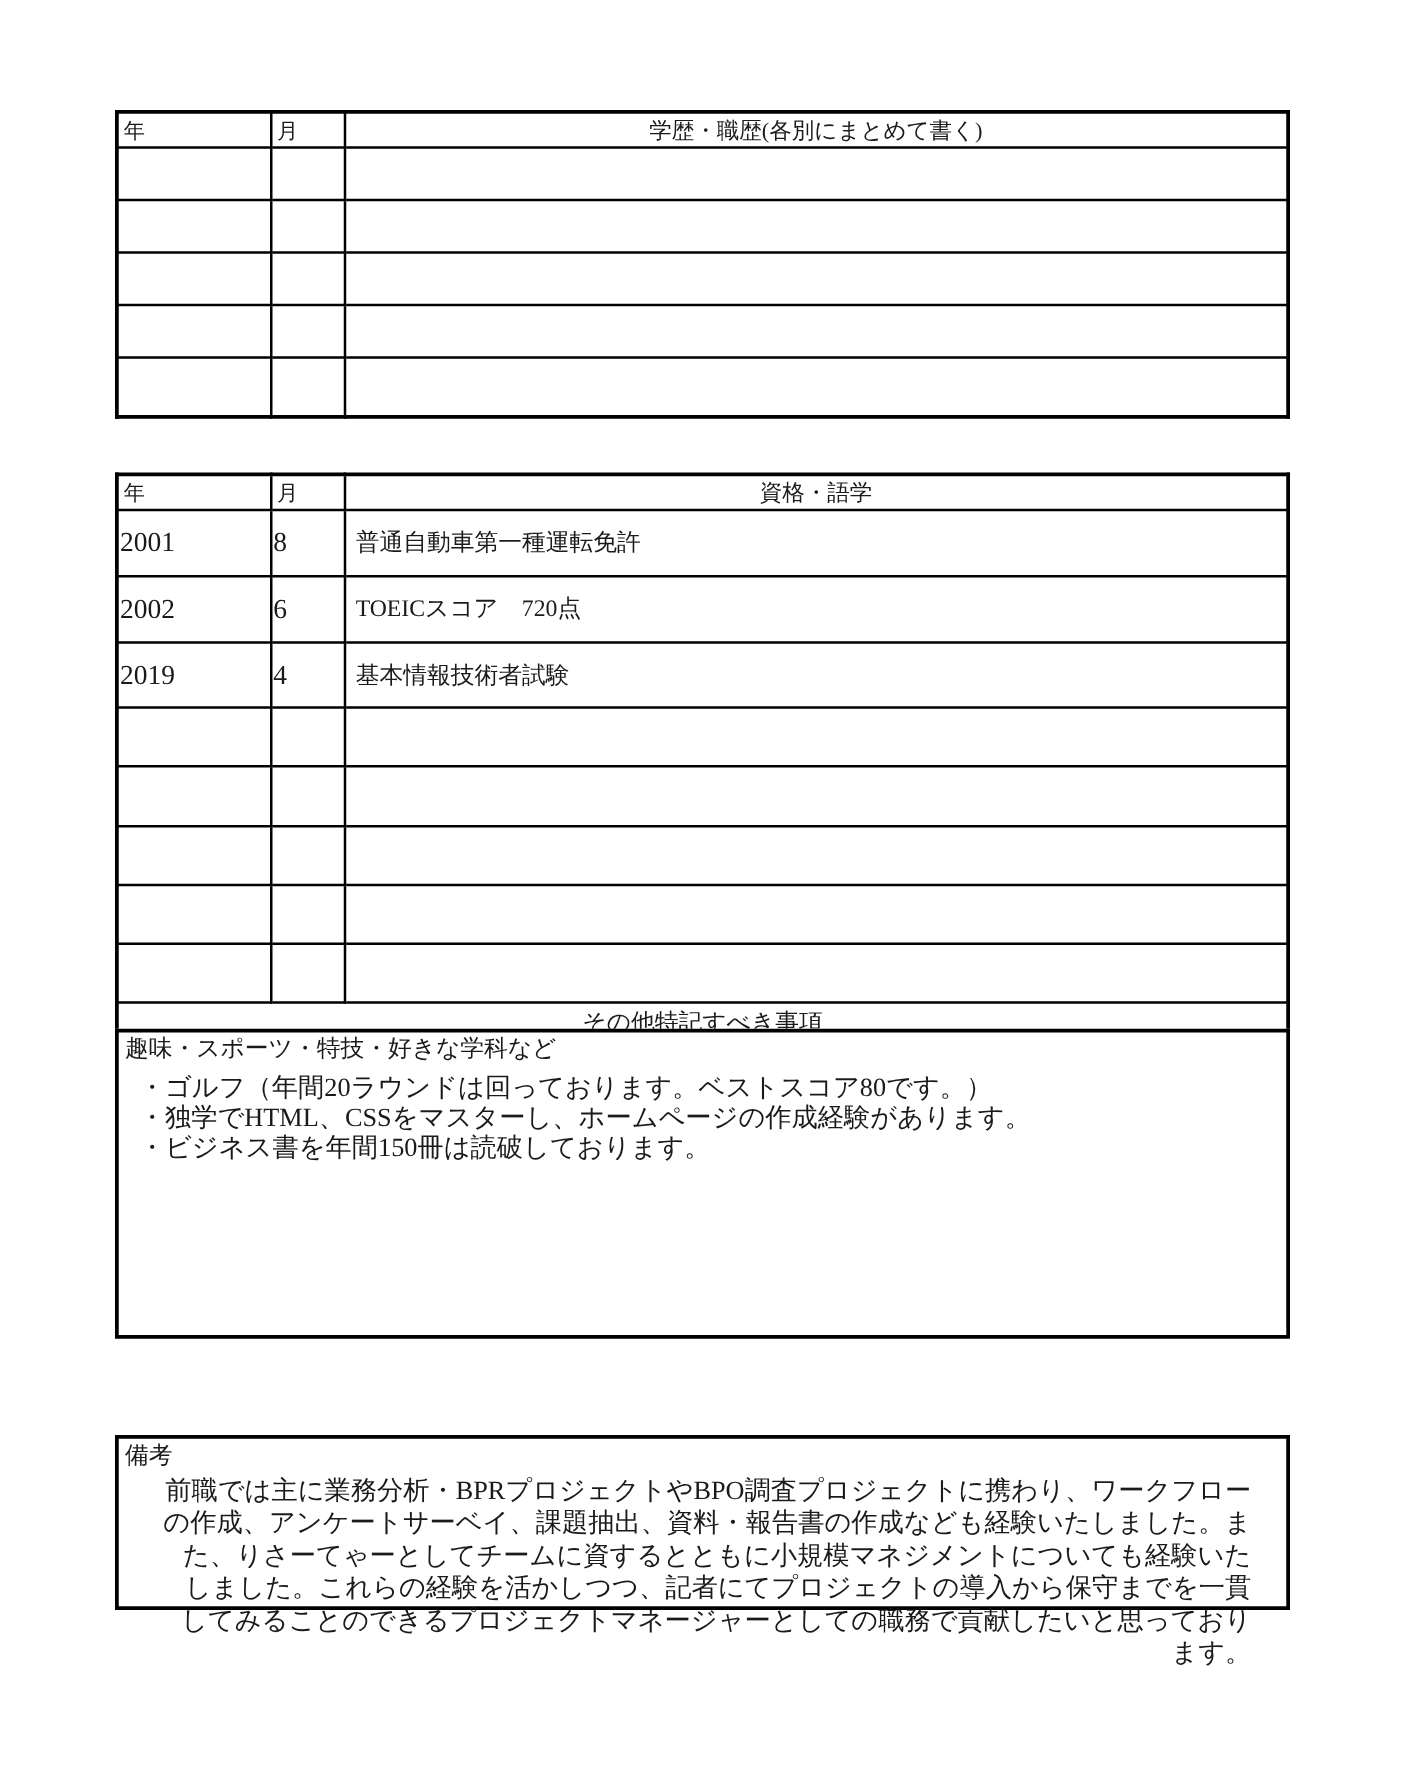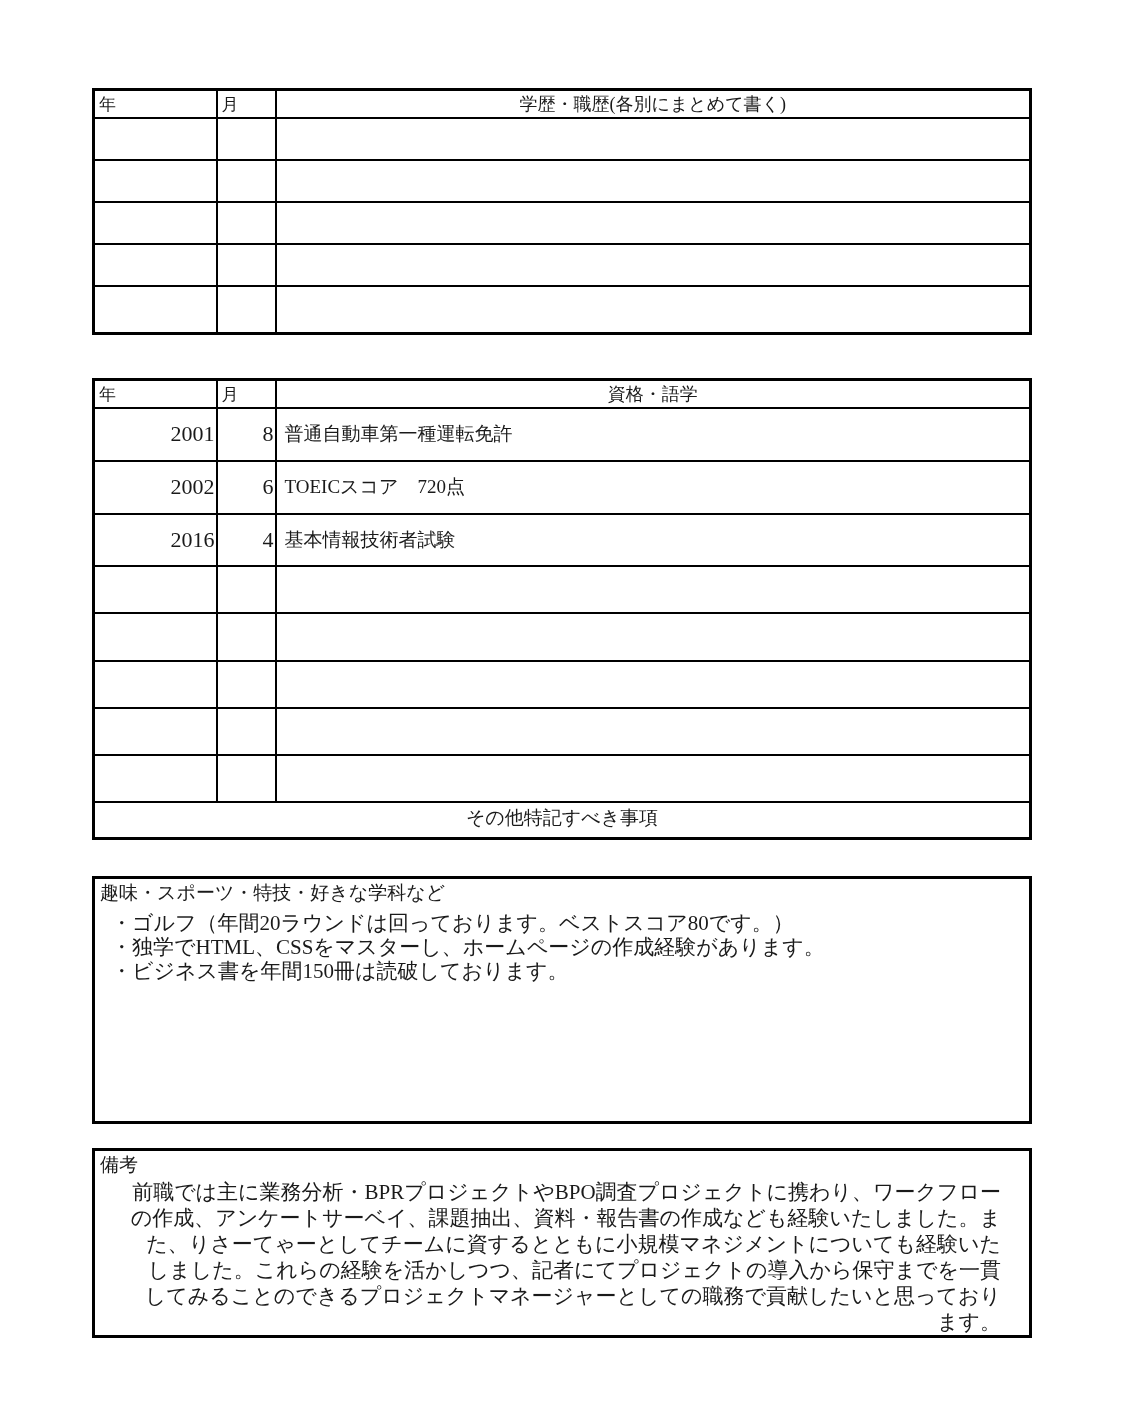--- a/index.html
+++ b/index.html
@@ -33,39 +33,39 @@
   th.hd-center {
     font-weight:normal; font-size:18px;
     text-align:center; vertical-align:middle;
     padding:1px 16px;
   }
   tr.hdr { height:28px; }
   #edu-table { top:88px; height:247px; }
   #qual-table { top:378px; height:462px; }
 
   td.cell-year, td.cell-month {
-    text-align:right; vertical-align:middle; font-size:22px;
+    text-align:left; vertical-align:middle; font-size:22px;
   }
   td.cell-text {
     text-align:left; vertical-align:middle;
     font-size:19px; padding:0 8px;
   }
   tr.drow { height:47px; }
   tr.erow-q { height:42px; }
   td.notes-cell {
     vertical-align:top; text-align:center;
     font-size:19px; padding:2px 5px;
   }
 
   .box {
     position:absolute; left:92px; width:940px;
     border:3px solid #000; box-sizing:border-box; background:#fff;
   }
-  #hobbies-box { top:876px; height:248px; }
-  #remarks-box { top:1148px; height:190px; }
+  #hobbies-box { top:823px; height:248px; }
+  #remarks-box { top:1148px; height:140px; }
 
   .box-title {
     font-size:19px; padding:3px 5px 0 5px; line-height:22px;
   }
   .hobby-list {
     padding:7px 58px 0 16px;
     font-size:21px; line-height:24px;
   }
   .hobby-item { margin:0; }
   .remarks-body {
@@ -137,21 +137,21 @@
         <td class="cell-year">2001</td>
         <td class="cell-month">8</td>
         <td class="cell-text">普通自動車第一種運転免許</td>
       </tr>
       <tr class="drow">
         <td class="cell-year">2002</td>
         <td class="cell-month">6</td>
         <td class="cell-text">TOEICスコア　720点</td>
       </tr>
       <tr class="drow">
-        <td class="cell-year">2016</td>
+        <td class="cell-year">2019</td>
         <td class="cell-month">4</td>
         <td class="cell-text">基本情報技術者試験</td>
       </tr>
       <tr class="erow-q">
         <td class="cell-year"></td>
         <td class="cell-month"></td>
         <td class="cell-text"></td>
       </tr>
       <tr class="erow-q">
         <td class="cell-year"></td>

